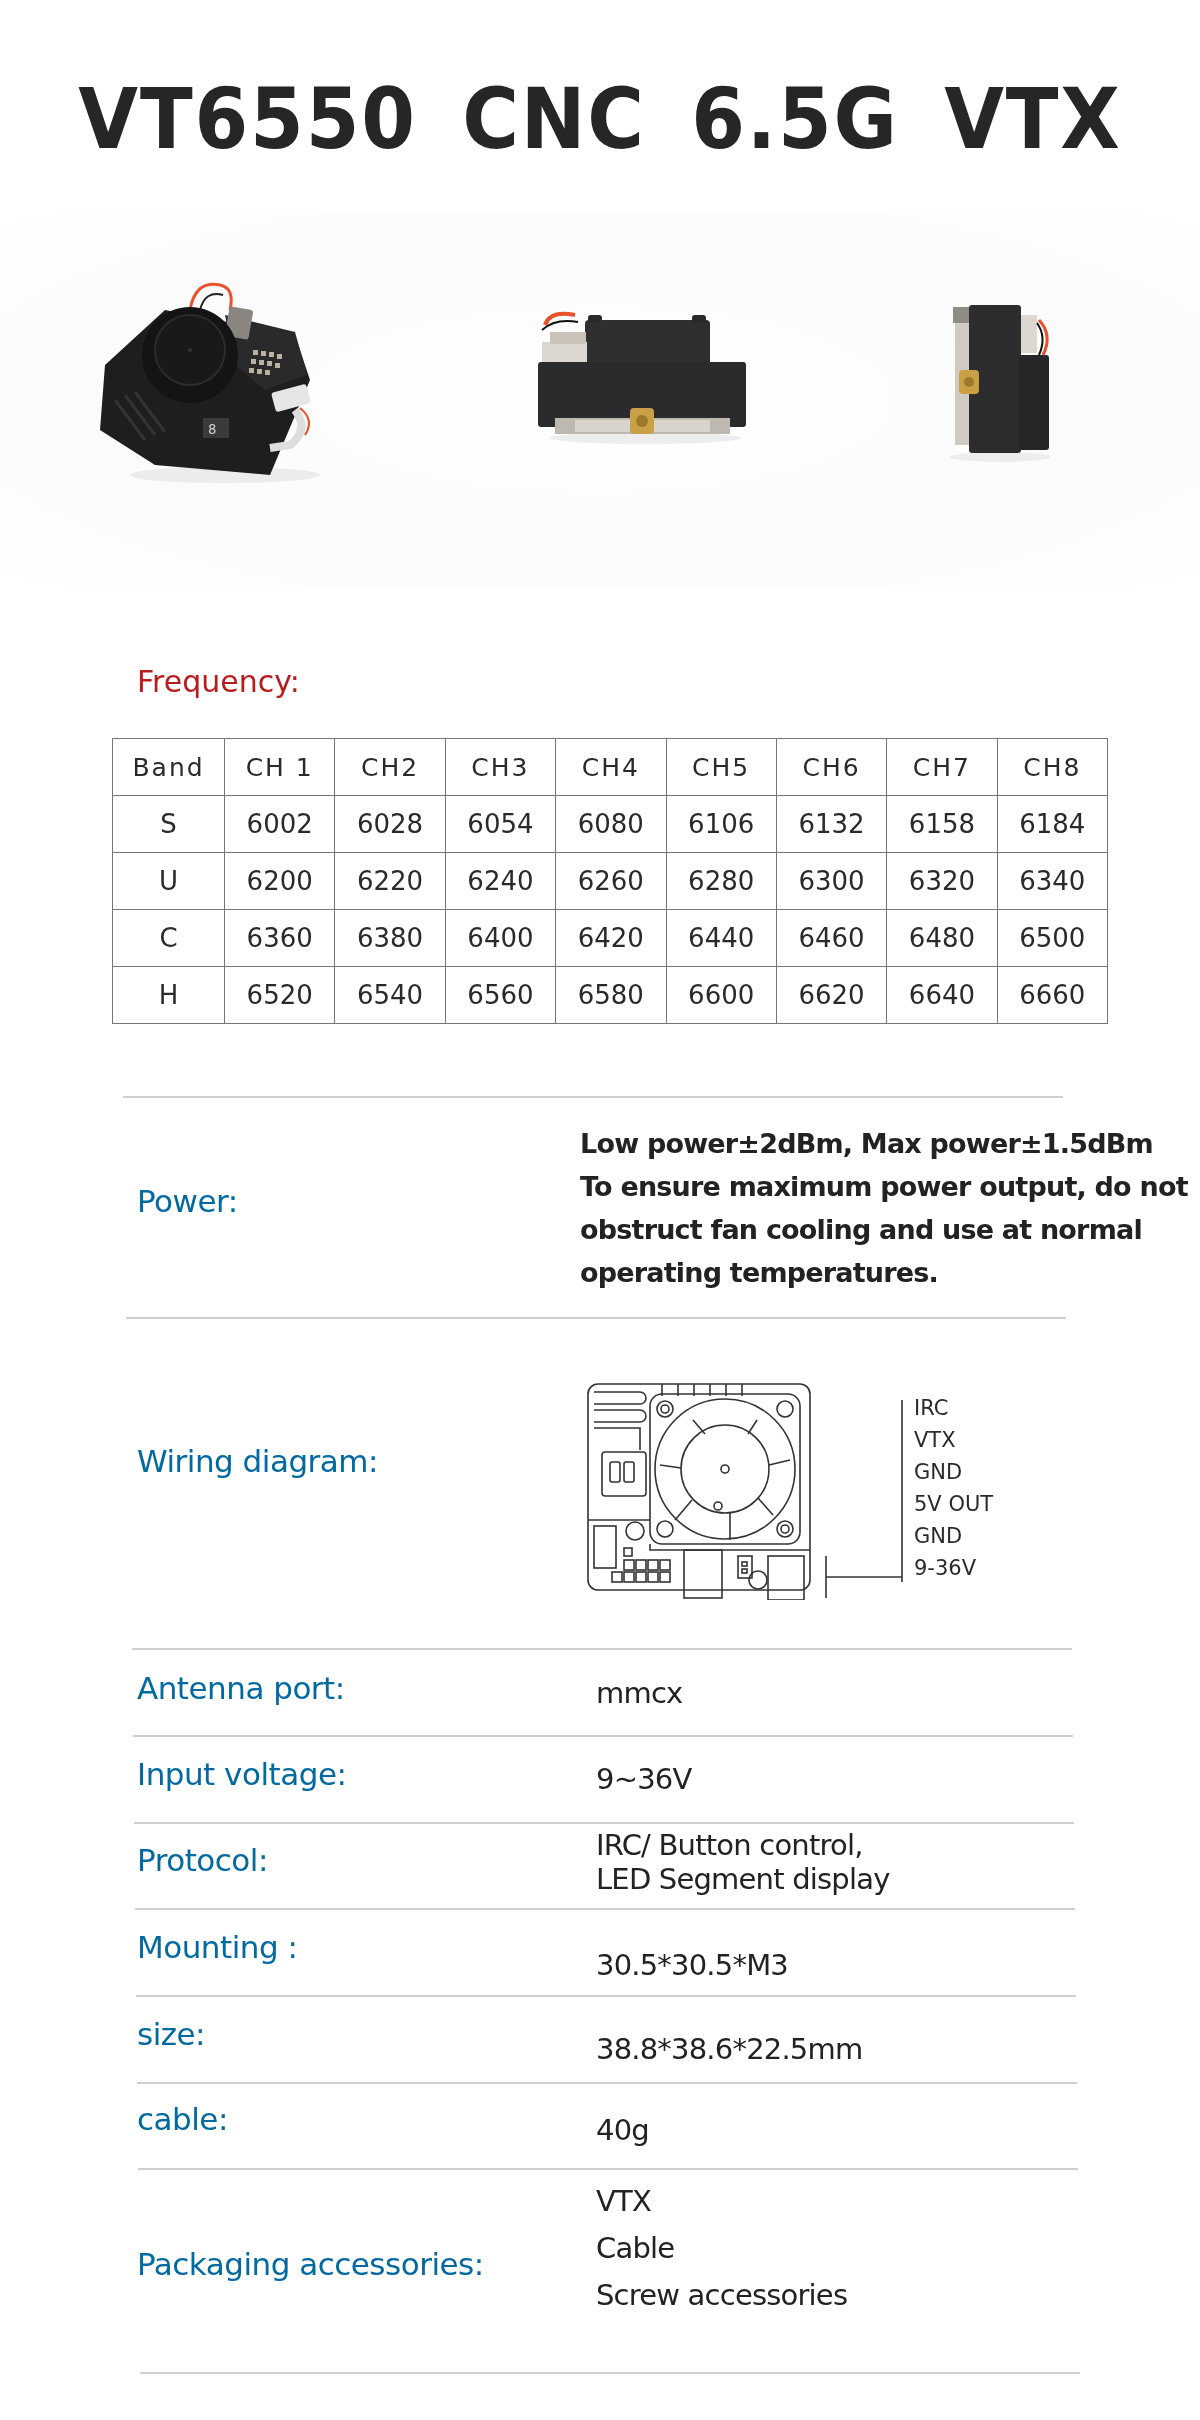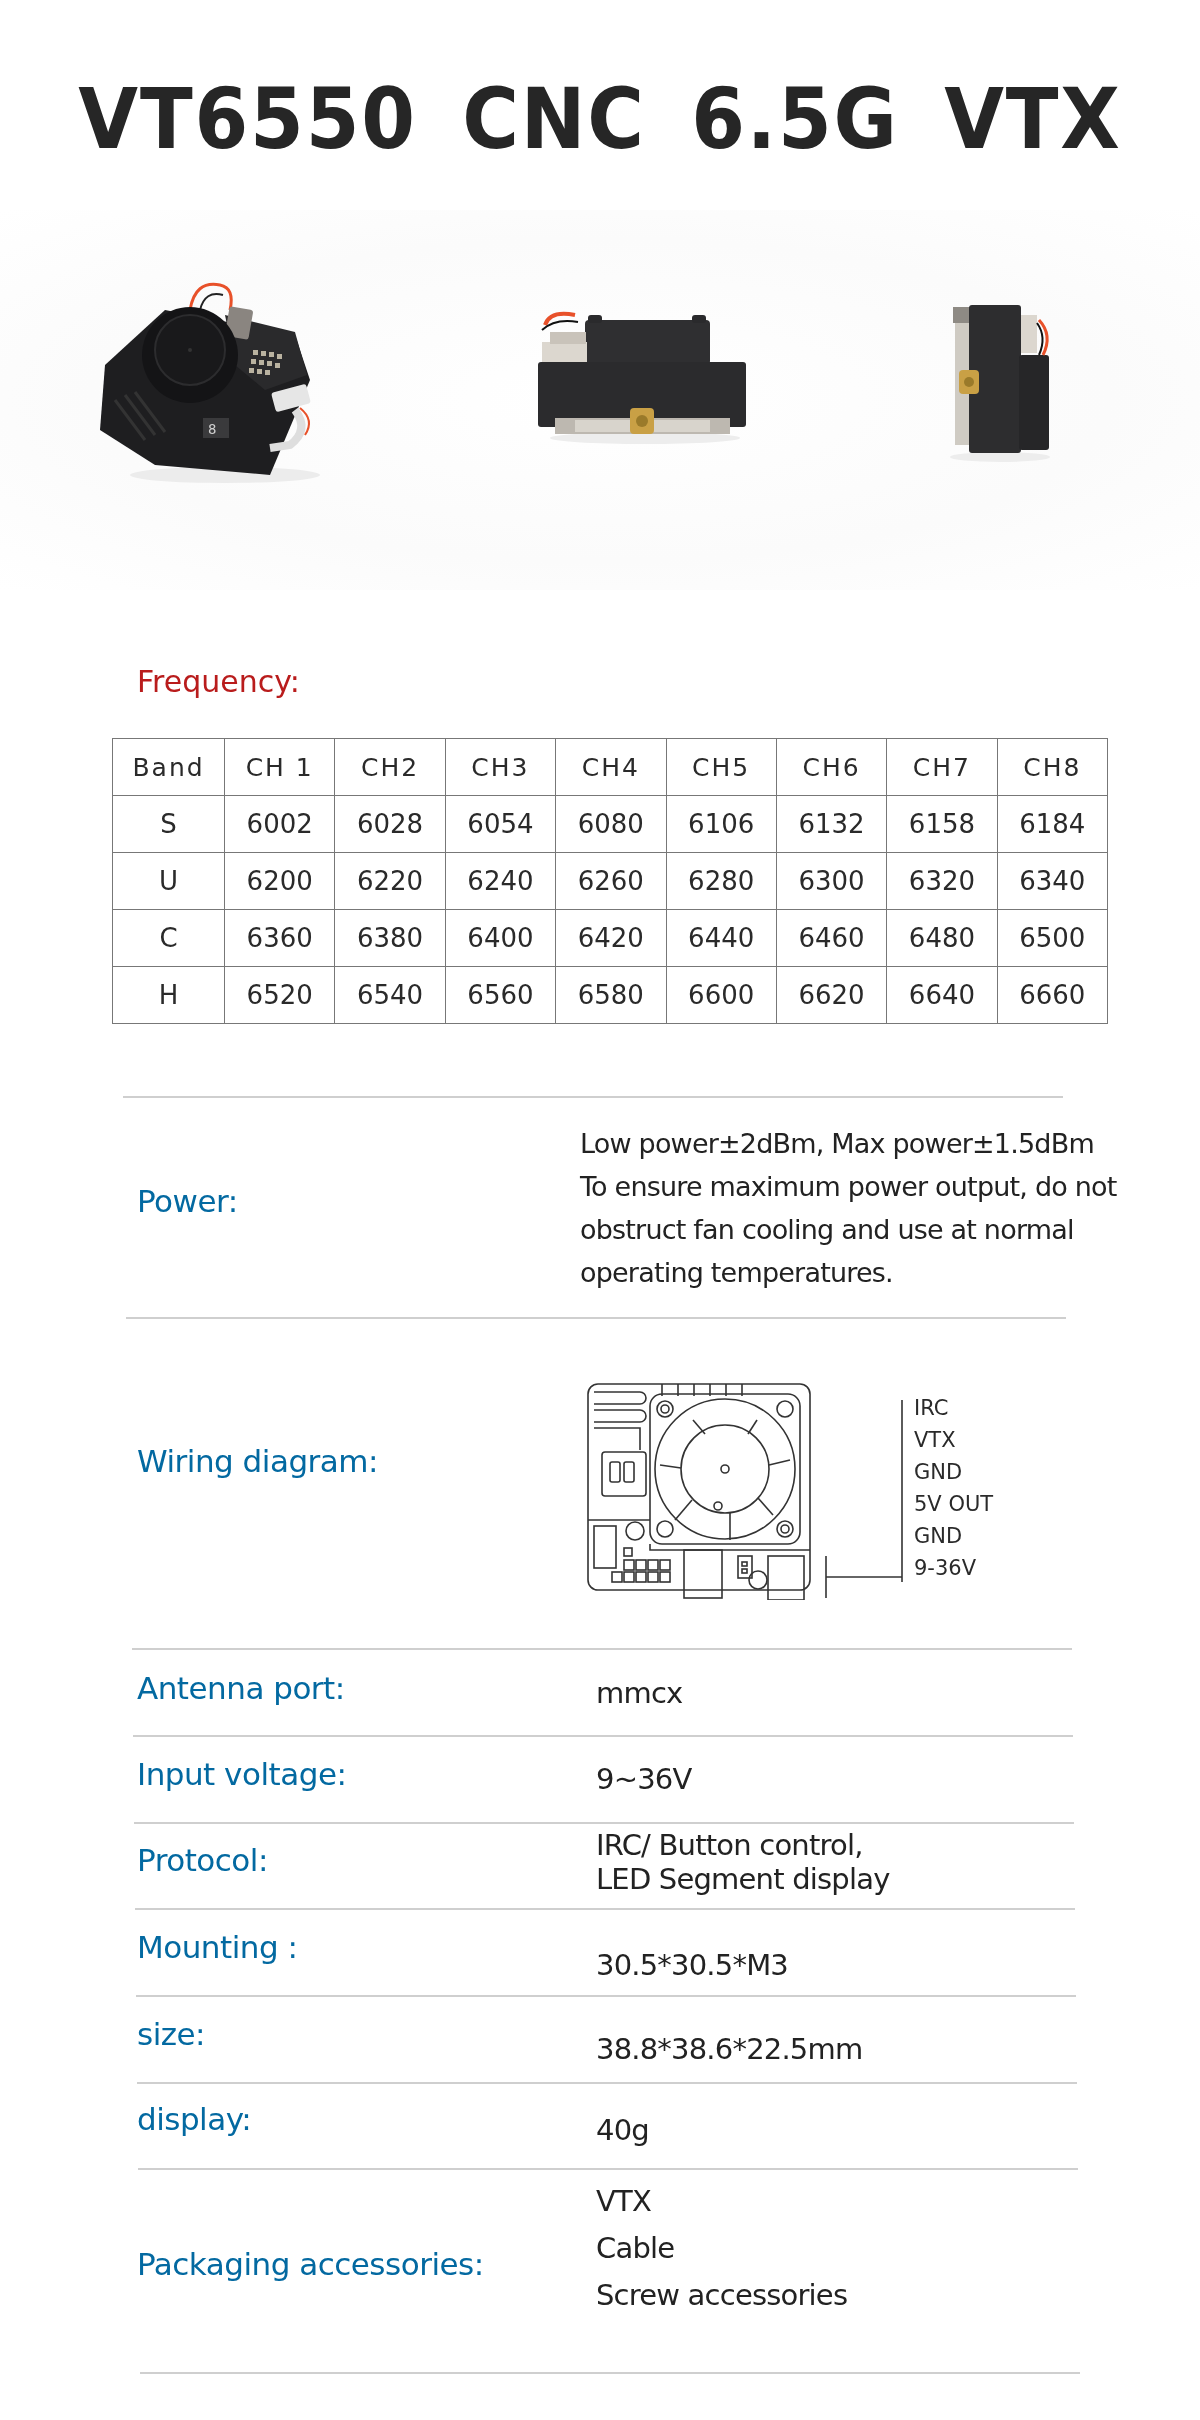--- a/index.html
+++ b/index.html
@@ -221,21 +221,21 @@
 <div class="sep" style="left:132px; top:1648px; width:940px;"></div>
 <div class="sep" style="left:133px; top:1735px; width:940px;"></div>
 <div class="sep" style="left:134px; top:1822px; width:940px;"></div>
 <div class="sep" style="left:135px; top:1908px; width:940px;"></div>
 <div class="sep" style="left:136px; top:1995px; width:940px;"></div>
 <div class="sep" style="left:137px; top:2082px; width:940px;"></div>
 <div class="sep" style="left:138px; top:2168px; width:940px;"></div>
 <div class="sep" style="left:140px; top:2372px; width:940px;"></div>
 
 <div class="row-label" style="top:1183px;">Power:</div>
-<div class="row-value power" style="top:1122px;">
+<div class="row-value power" style="top:1122px;font-weight:bold;">
   <span class="line">Low power±2dBm, Max power±1.5dBm</span>
   <span class="line">To ensure maximum power output, do not</span>
   <span class="line">obstruct fan cooling and use at normal</span>
   <span class="line">operating temperatures.</span>
 </div>
 
 <div class="row-label" style="top:1443px;">Wiring diagram:</div>
 <div class="wiring-diagram">
   <svg width="330" height="230" viewBox="0 0 330 230" fill="none" stroke="#333" stroke-width="1.6">
 
@@ -323,21 +323,21 @@
   <span class="line">IRC/ Button control,</span>
   <span class="line">LED Segment display</span>
 </div>
 
 <div class="row-label" style="top:1929px;">Mounting :</div>
 <div class="row-value" style="top:1944px;">30.5*30.5*M3</div>
 
 <div class="row-label" style="top:2016px;">size:</div>
 <div class="row-value" style="top:2028px;">38.8*38.6*22.5mm</div>
 
-<div class="row-label" style="top:2101px;">display:</div>
+<div class="row-label" style="top:2101px;">cable:</div>
 <div class="row-value" style="top:2109px;">40g</div>
 
 <div class="row-label" style="top:2246px;text-align:center;">Packaging accessories:</div>
 <div class="row-value pack" style="top:2178px;">
   <span class="line">VTX</span>
   <span class="line">Cable</span>
   <span class="line">Screw accessories</span>
 </div>
 
 </body></html>

